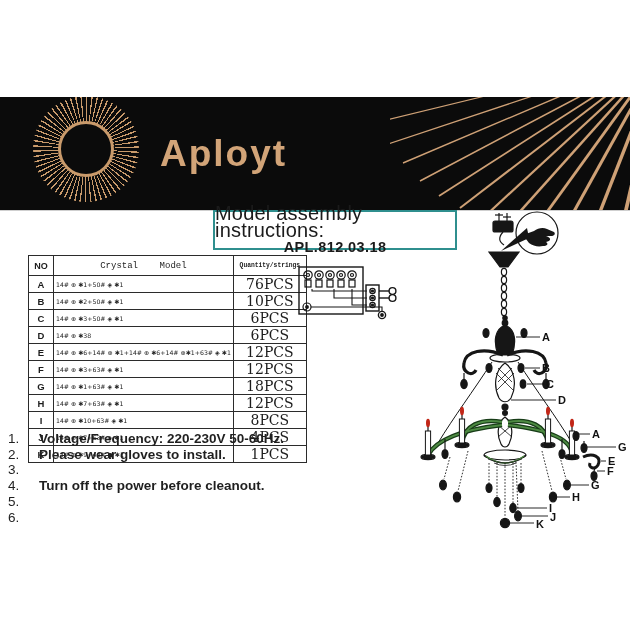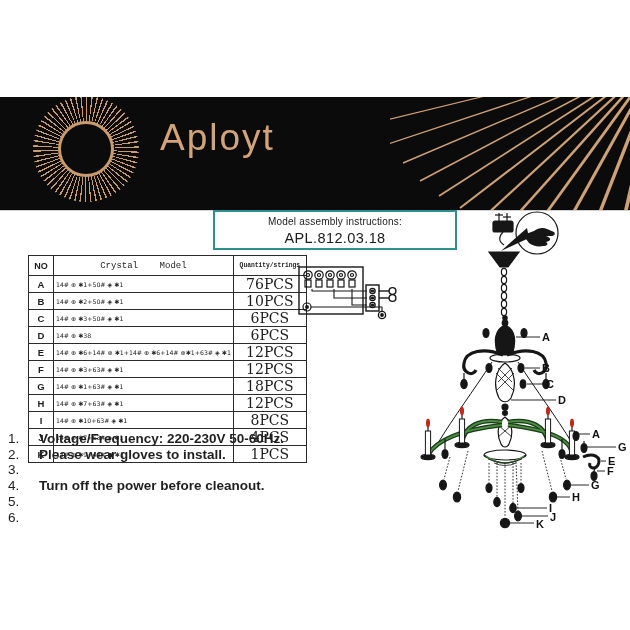--- a/index.html
+++ b/index.html
@@ -6,30 +6,30 @@
   #sheet{position:relative;width:630px;height:630px;background:#fff;overflow:hidden;
          font-family:"Liberation Sans",sans-serif;color:#1c1c1c;}
 
   
   .band{position:absolute;left:0;top:97px;width:630px;height:113px;background:#0b0b0b;
         border-bottom:1px solid #cfcfcf;overflow:hidden;}
   .sunburst{position:absolute;left:33px;top:-1px;width:106px;height:106px;border-radius:50%;
             background:repeating-conic-gradient(#c99a6b 0deg 1.6deg, rgba(0,0,0,0) 1.6deg 5.8deg);}
   .sunburst::after{content:"";position:absolute;inset:25px;border-radius:50%;
             background:#0b0b0b;border:3px solid #c99a6b;box-sizing:border-box;}
-  .brand{position:absolute;left:160px;top:20px;font-size:37px;letter-spacing:2px;
-         color:#d2a478;font-weight:400;}
+  .brand{position:absolute;left:160px;top:36px;font-size:37px;letter-spacing:2px;
+         color:#d2a478;font-weight:700;}
   .rays{position:absolute;right:0;top:0;width:240px;height:113px;}
 
   
   .title-box{position:absolute;left:213px;top:210px;width:244px;height:40px;
              border:2px solid #2f8f8e;box-sizing:border-box;display:flex;flex-direction:column;
              align-items:center;justify-content:center;}
-  .title-box .t1{font-size:10px;font-weight:500;letter-spacing:.2px;color:#1b1b1b;line-height:17px;}
-  .title-box .t2{font-size:14.5px;font-weight:400;letter-spacing:.4px;color:#1b1b1b;line-height:17px;}
+  .title-box .t1{font-size:20px;font-weight:500;letter-spacing:.2px;color:#1b1b1b;line-height:17px;}
+  .title-box .t2{font-size:14.5px;font-weight:700;letter-spacing:.4px;color:#1b1b1b;line-height:17px;}
 
   
   table.parts{position:absolute;left:28px;top:255px;border-collapse:collapse;table-layout:fixed;border-radius:22px;}
   table.parts th,table.parts td{border:1px solid #2b2b2b;padding:0 2px;overflow:hidden;}
   table.parts th{height:19px;}
   table.parts td{height:16px;}
   .c-no{width:20px;text-align:center;}
   .c-model{width:167px;}
   .c-qty{width:68px;text-align:center;}
   th.c-no{font-size:9px;font-weight:bold;}

